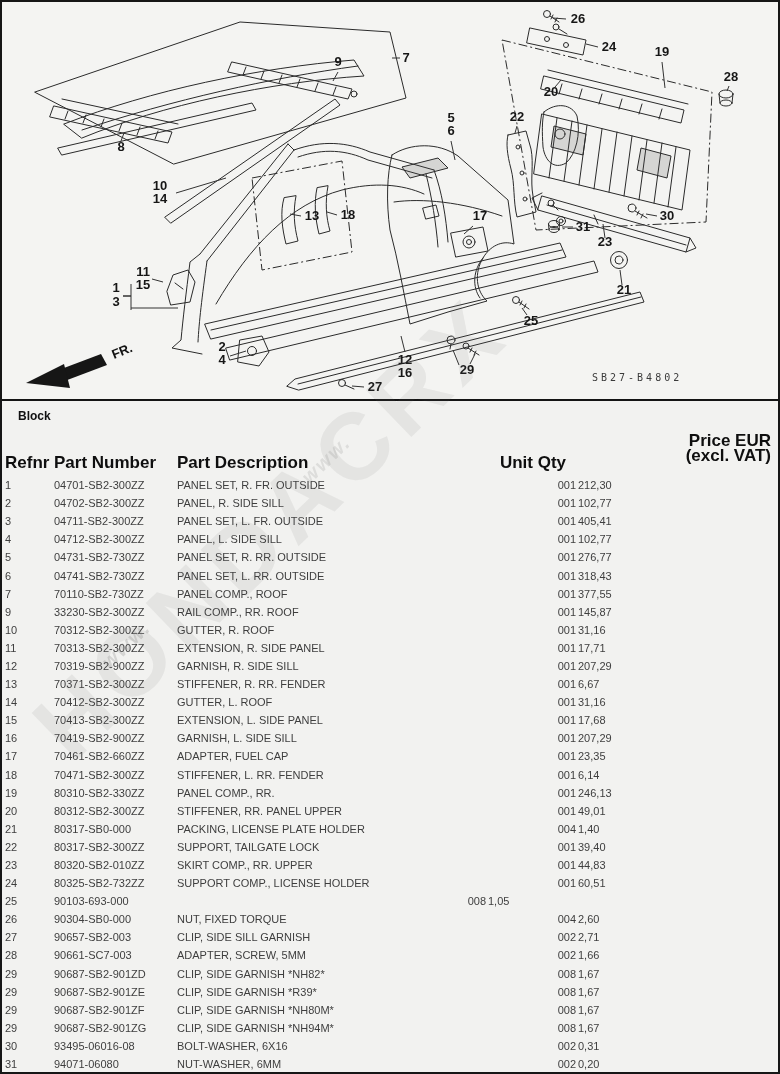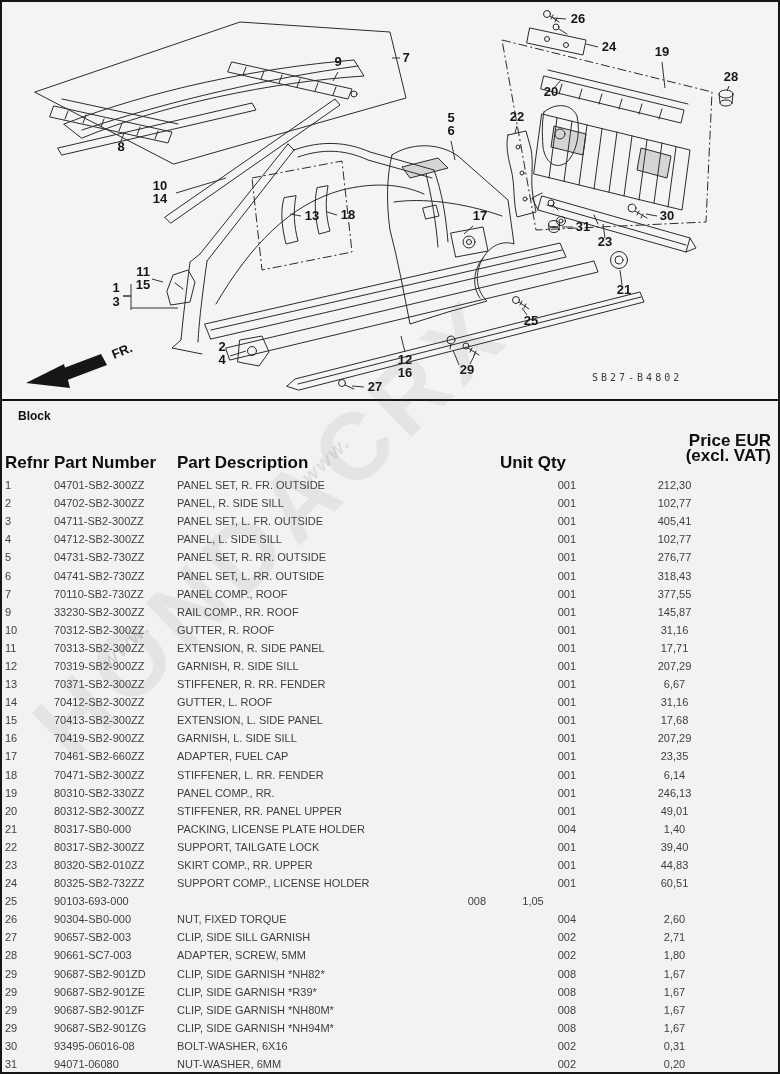--- a/index.html
+++ b/index.html
@@ -27,21 +27,21 @@
                 font-size:12px; color:#111; }
   .block-line .b { font-weight:700; }
   .grid { display:grid; grid-template-columns:49px 123px 1fr 90px 193px; padding:0 7px 0 3px; }
   .table-header { height:45px; position:relative; font-weight:700; color:#0f0f0f; font-size:17px; }
   .table-header .hrow { position:absolute; left:0; right:0; bottom:3px; }
   .table-header .price2 { position:absolute; right:7px; top:2px; text-align:right; line-height:15px; }
   .hq { text-align:center; }
   .hp { text-align:right; visibility:hidden; }
   .row { height:18.1px; align-items:center; font-size:11px; color:#3e3e3e; }
   .c.qty { text-align:right; padding-right:2px; }
-  .c.price { text-align:center; }
+  .c.price { text-align:left; }
   .c { white-space:nowrap; overflow:hidden; }
   .wm-layer { position:absolute; inset:0; z-index:5; pointer-events:none; }
   .wm-large { position:absolute; left:10px; top:700px; transform:rotate(-44deg); transform-origin:0 0;
               font:700 95px "Liberation Sans", sans-serif; letter-spacing:8px;
               color:rgba(110,110,110,0.10); white-space:nowrap; }
   .wm-small { position:absolute; transform:rotate(-44deg); transform-origin:0 0;
               font:700 italic 20px "Liberation Sans", sans-serif; letter-spacing:2px;
               color:rgba(110,110,110,0.22); white-space:nowrap; }
   .wm-s1 { left:95px; top:655px; }
   .wm-s2 { left:295px; top:470px; color:rgba(110,110,110,0.16); }
@@ -430,21 +430,21 @@
     <div class="c desc">CLIP, SIDE SILL GARNISH</div>
     <div class="c qty">002</div>
     <div class="c price">2,71</div>
   </div>
 
   <div class="grid row">
     <div class="c refnr">28</div>
     <div class="c pn">90661-SC7-003</div>
     <div class="c desc">ADAPTER, SCREW, 5MM</div>
     <div class="c qty">002</div>
-    <div class="c price">1,80</div>
+    <div class="c price">1,66</div>
   </div>
 
   <div class="grid row">
     <div class="c refnr">29</div>
     <div class="c pn">90687-SB2-901ZD</div>
     <div class="c desc">CLIP, SIDE GARNISH *NH82*</div>
     <div class="c qty">008</div>
     <div class="c price">1,67</div>
   </div>
 

